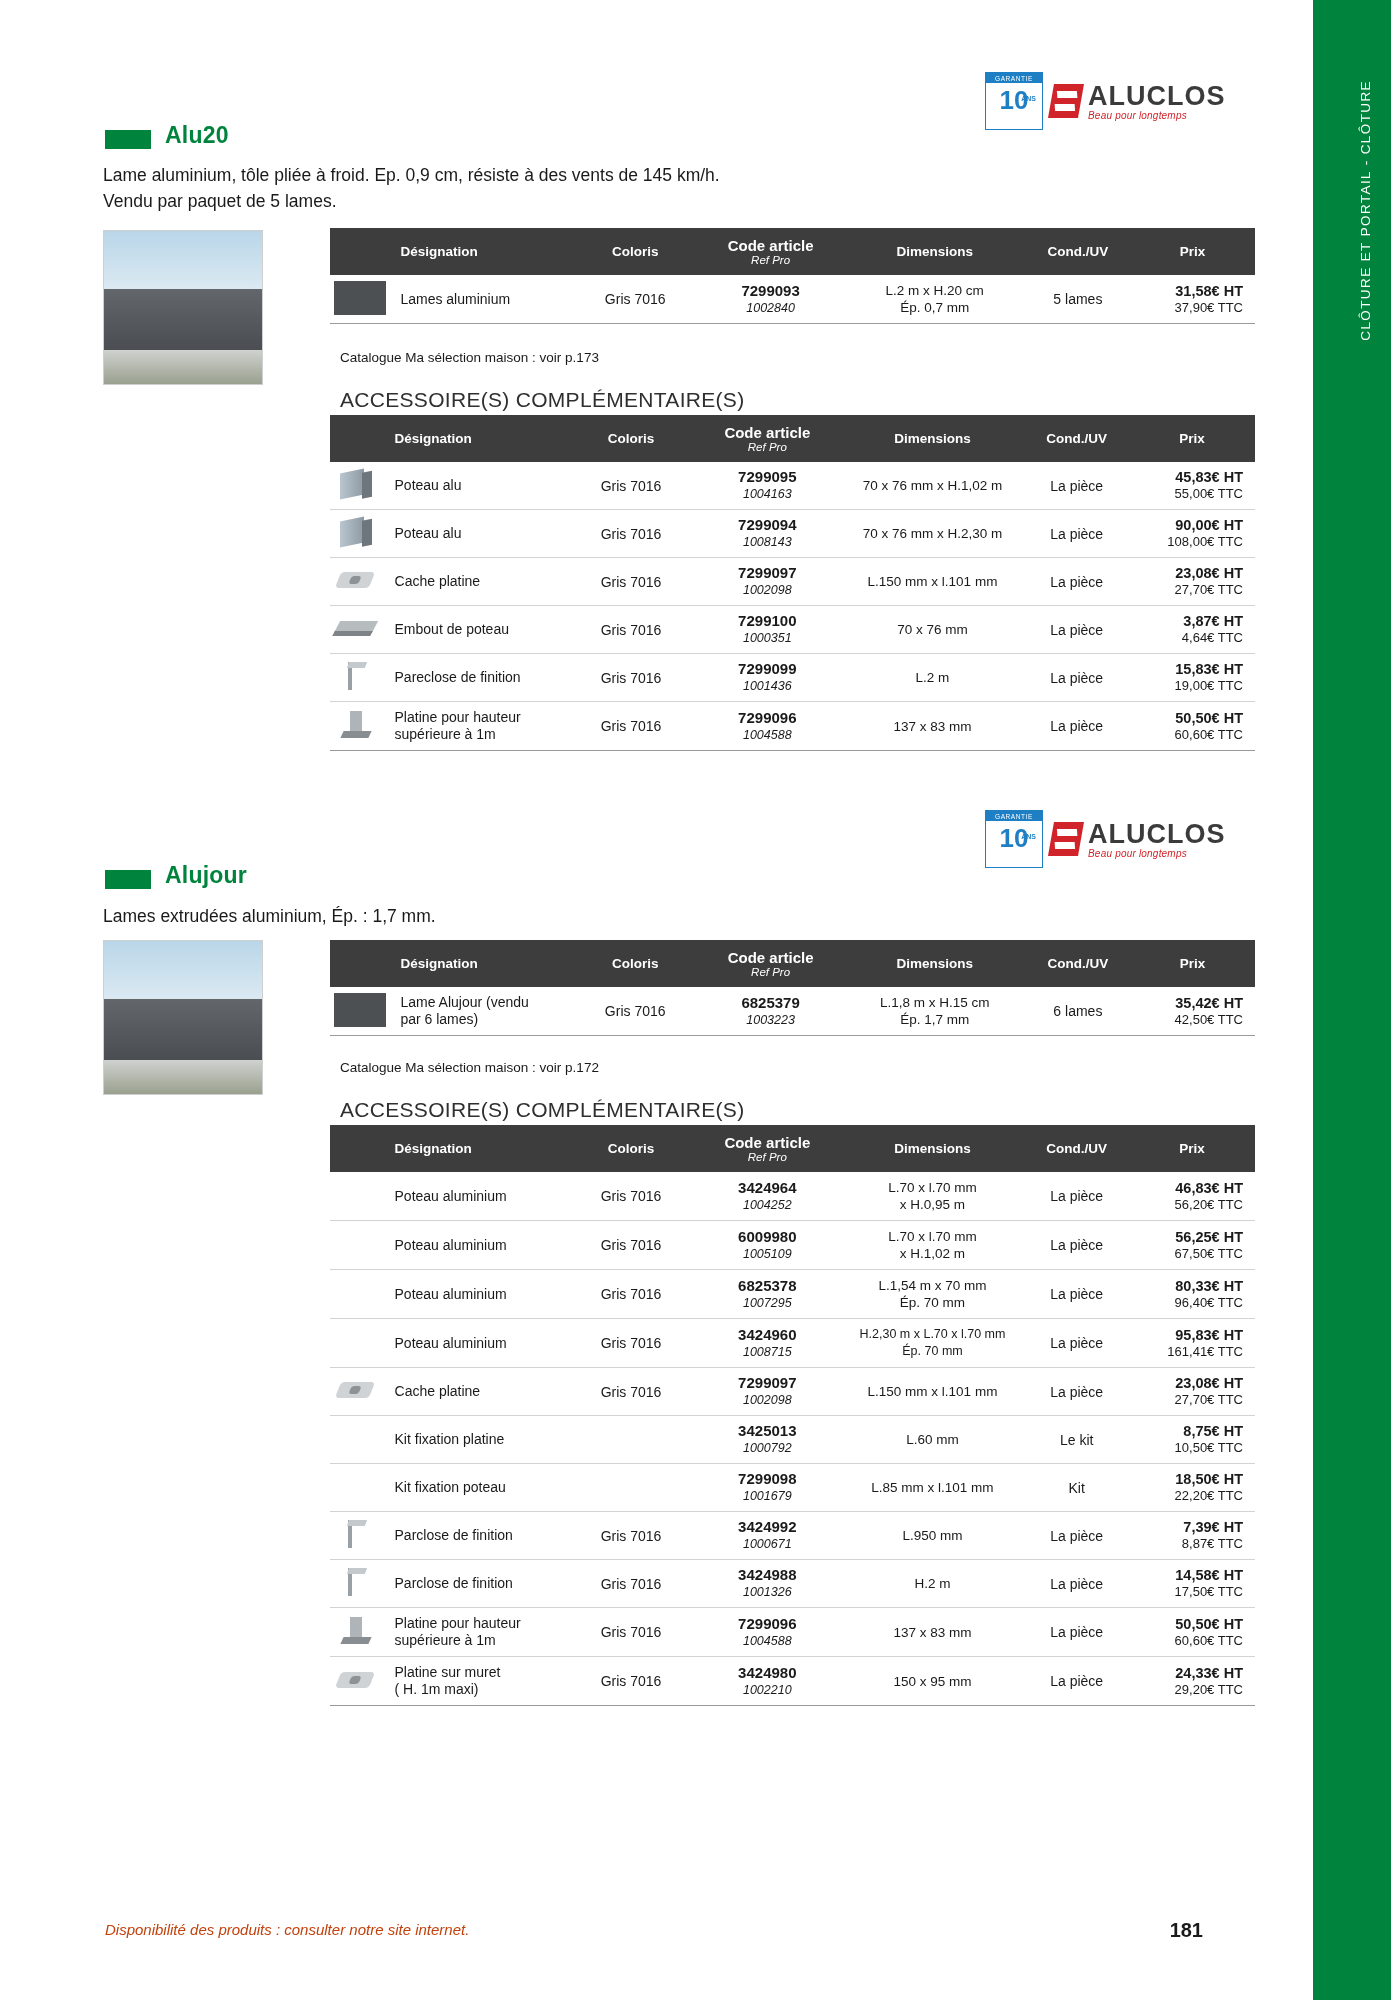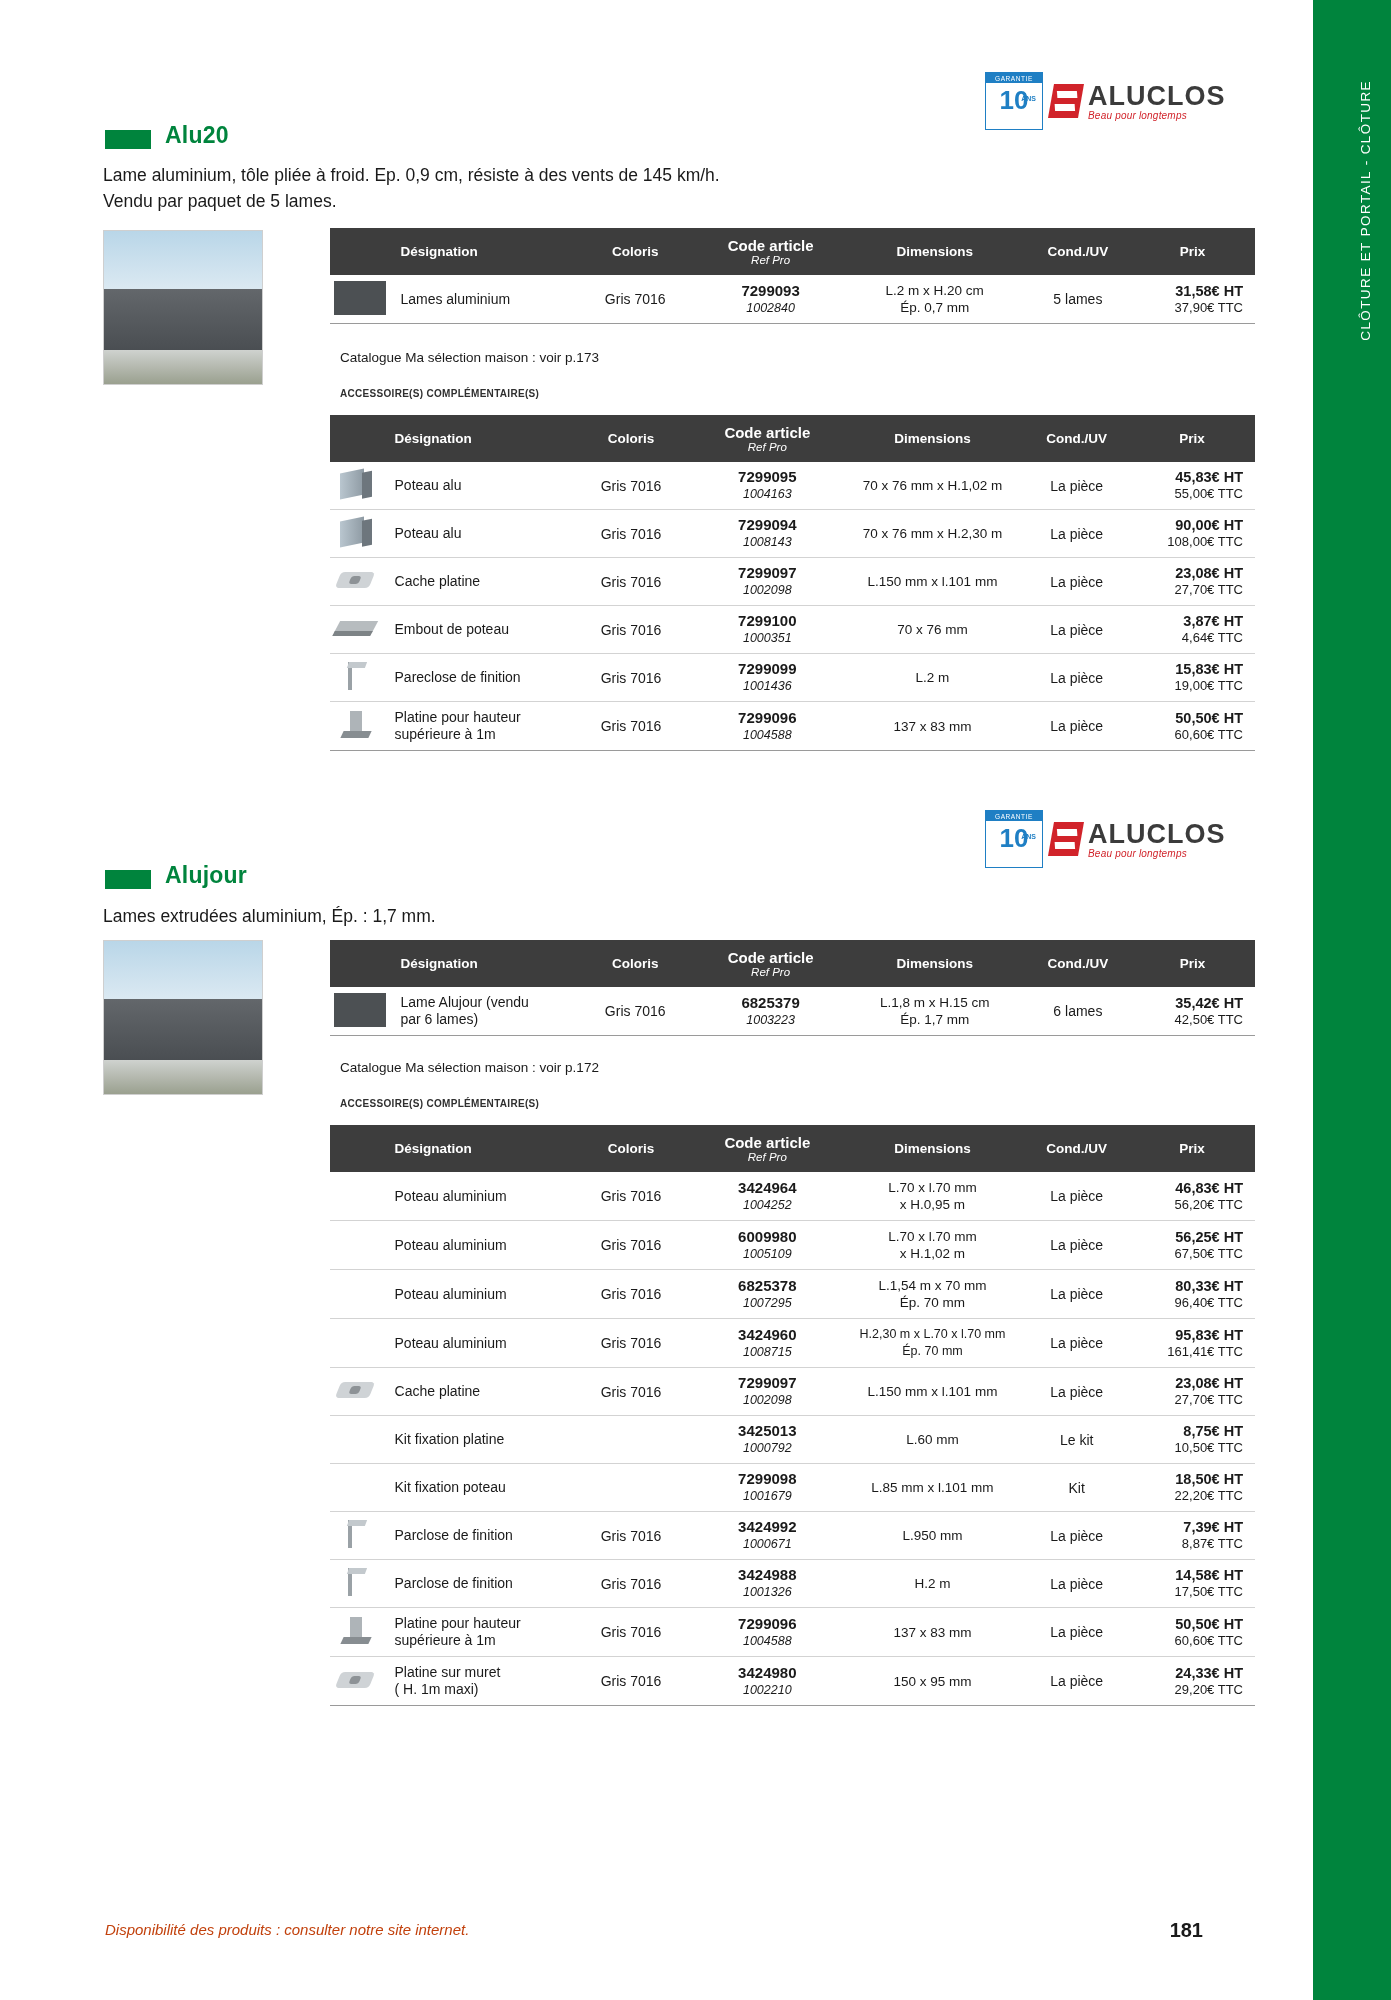--- a/index.html
+++ b/index.html
@@ -200,22 +200,22 @@
   td.price .ht { font-weight: bold; font-size: 14.5px; }
   td.price .ttc { font-size: 13px; }
 
   .note {
     position: absolute;
     font-size: 13.5px;
     color: #1a1a1a;
   }
   .acc-title {
     position: absolute;
-    font-size: 10px;
-    font-weight: bold;
+    font-size: 21px;
+    font-weight: normal;
     color: #2f2f2f;
     letter-spacing: .3px;
   }
 
   
   .tn { width: 46px; height: 32px; display: inline-block; position: relative; }
   .tn.swatch { width: 52px; height: 34px; background: #4c5053; }
   .tn.post { }
   .tn.post i { position:absolute; left:6px; top:3px; width:24px; height:26px; background:linear-gradient(90deg,#b9c6cf,#8e9aa3); transform: skewY(-12deg); }
   .tn.post i:after { content:""; position:absolute; right:-8px; top:4px; width:10px; height:26px; background:#6d767d; }

